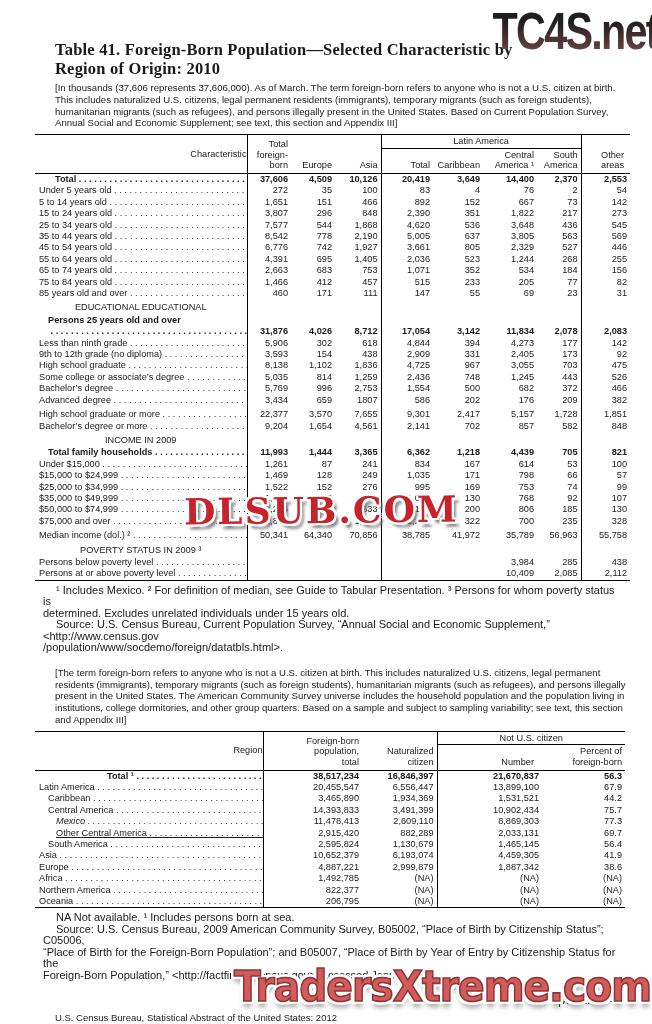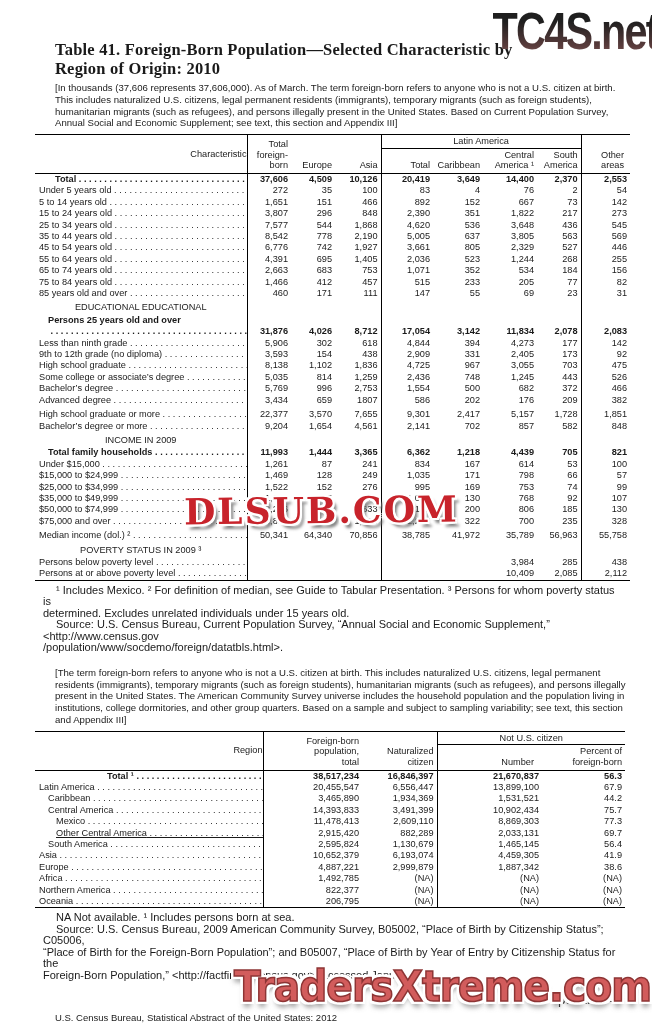--- a/index.html
+++ b/index.html
@@ -709,21 +709,21 @@
                   <span class="dots"></span>
                 </div>
               </td>
               <td class="num">14,393,833</td>
               <td class="num vr">3,491,399</td>
               <td class="num">10,902,434</td>
               <td class="num">75.7</td>
             </tr>
             <tr>
               <td class="vr lab-cell">
-                <div class="lab" style="padding-left: 17px;">
+                <div class="lab" style="padding-left: 17px; font-style: italic;">
                   <span class="t">Mexico</span>
                   <span class="dots"></span>
                 </div>
               </td>
               <td class="num">11,478,413</td>
               <td class="num vr">2,609,110</td>
               <td class="num">8,869,303</td>
               <td class="num">77.3</td>
             </tr>
             <tr>

